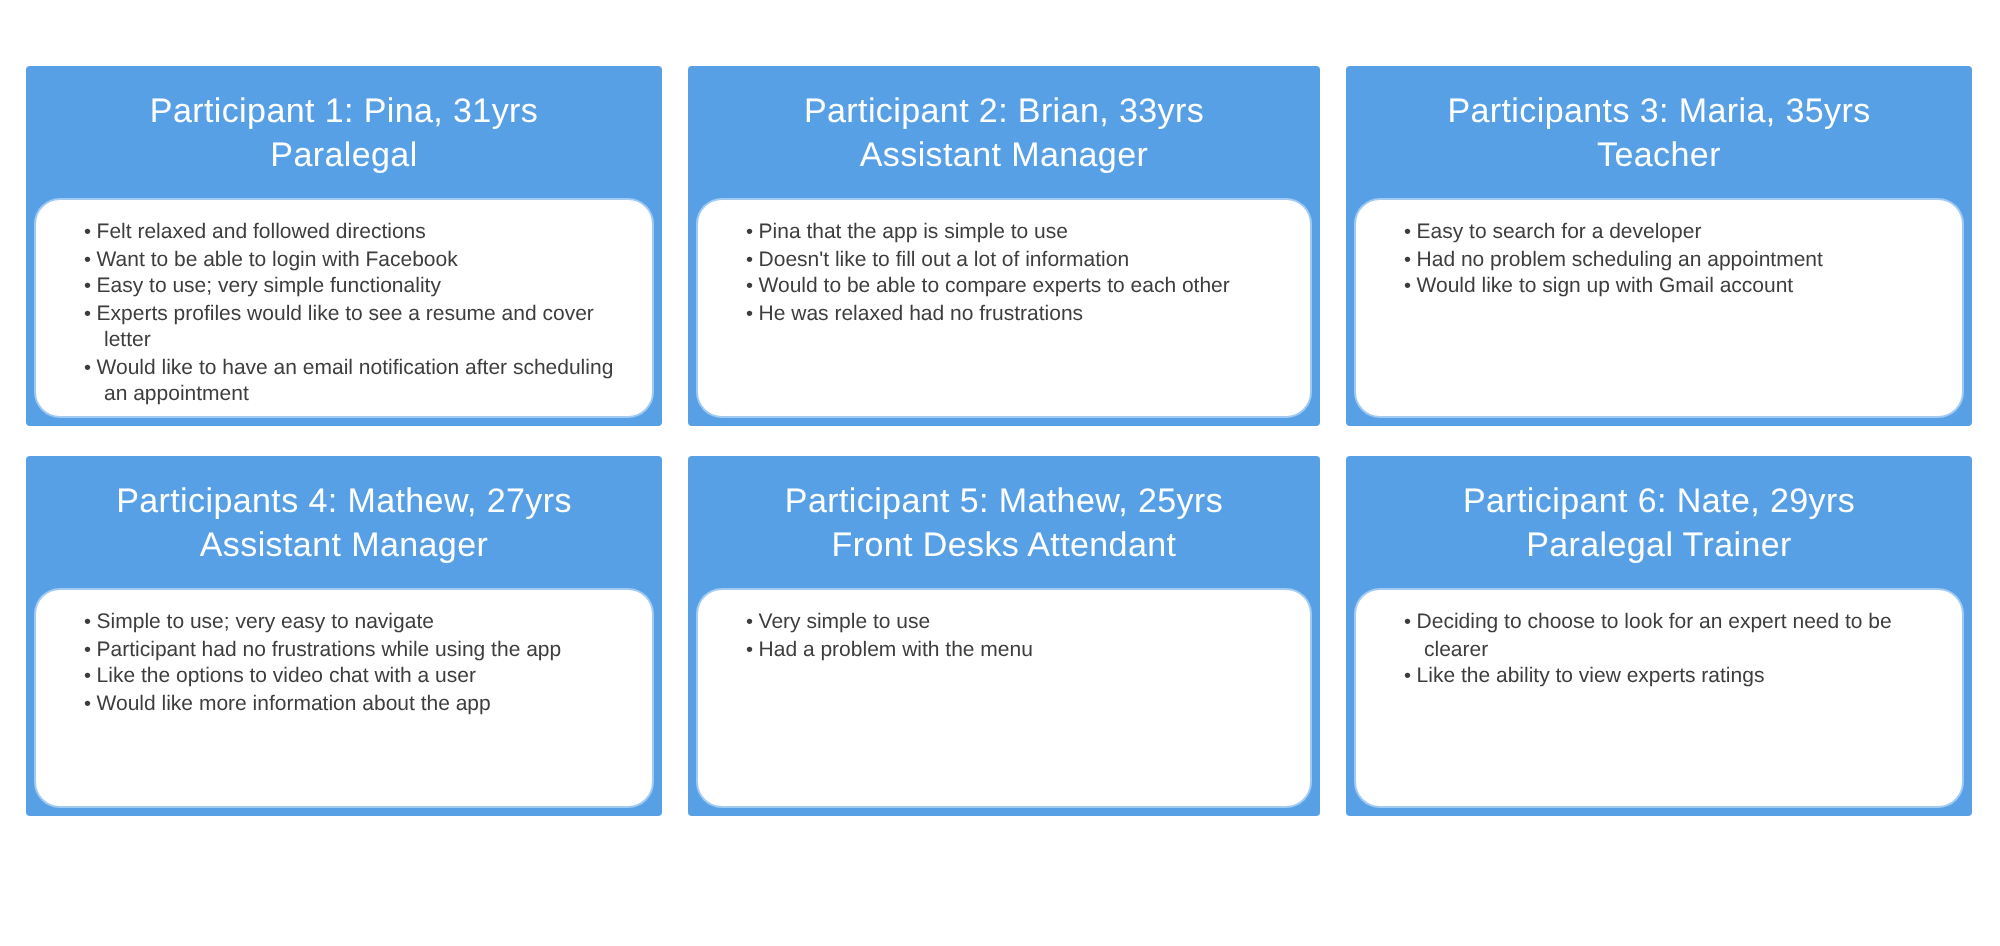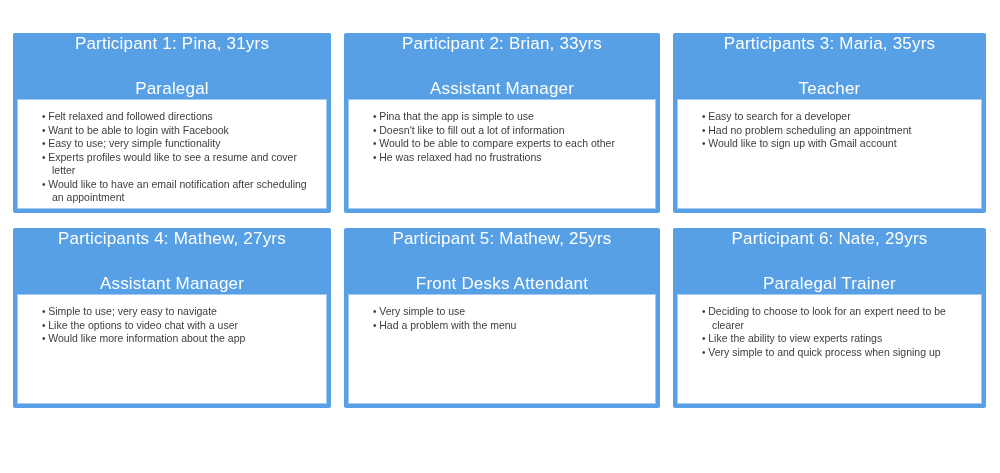--- a/index.html
+++ b/index.html
@@ -24,33 +24,33 @@
     border-radius: 2px;
     display: flex;
     flex-direction: column;
     box-sizing: border-box;
   }
   .card-header {
     height: 67px;
     flex: 0 0 67px;
     display: flex;
     flex-direction: column;
-    justify-content: space-between;
+    justify-content: center;
     align-items: center;
     text-align: center;
     color: #ffffff;
     font-size: 17px;
     line-height: 22px;
     letter-spacing: 0.2px;
   }
   .card-body {
     flex: 1 1 auto;
     margin: 0 5px 5px 5px;
     background: #ffffff;
-    border-radius: 0;
+    border-radius: 12px;
     box-shadow: 0 0 0 1px rgba(255,255,255,0.45);
     overflow: hidden;
   }
   ul.bullets {
     margin: 0;
     padding: 10px 6px 0 24px;
     list-style: none;
     color: #3d3d3d;
     font-size: 10.5px;
     line-height: 13.5px;
@@ -116,20 +116,21 @@
   </section>
 
   <section class="card">
     <div class="card-header">
       <div>Participants 4: Mathew, 27yrs</div>
       <div>Assistant Manager</div>
     </div>
     <div class="card-body">
       <ul class="bullets">
           <li>Simple to use; very easy to navigate</li>
+          <li>Participant had no frustrations while using the app</li>
           <li>Like the options to video chat with a user</li>
           <li>Would like more information about the app</li>
         </ul>
     </div>
   </section>
 
   <section class="card">
     <div class="card-header">
       <div>Participant 5: Mathew, 25yrs</div>
       <div>Front Desks Attendant</div>
@@ -144,18 +145,17 @@
 
   <section class="card">
     <div class="card-header">
       <div>Participant 6:  Nate, 29yrs</div>
       <div>Paralegal Trainer</div>
     </div>
     <div class="card-body">
       <ul class="bullets">
           <li>Deciding to choose to look for an expert need to be clearer</li>
           <li>Like the ability to view experts ratings</li>
-          <li>Very simple to and quick process when signing up</li>
         </ul>
     </div>
   </section>
 
 </div>
 
 </body></html>

